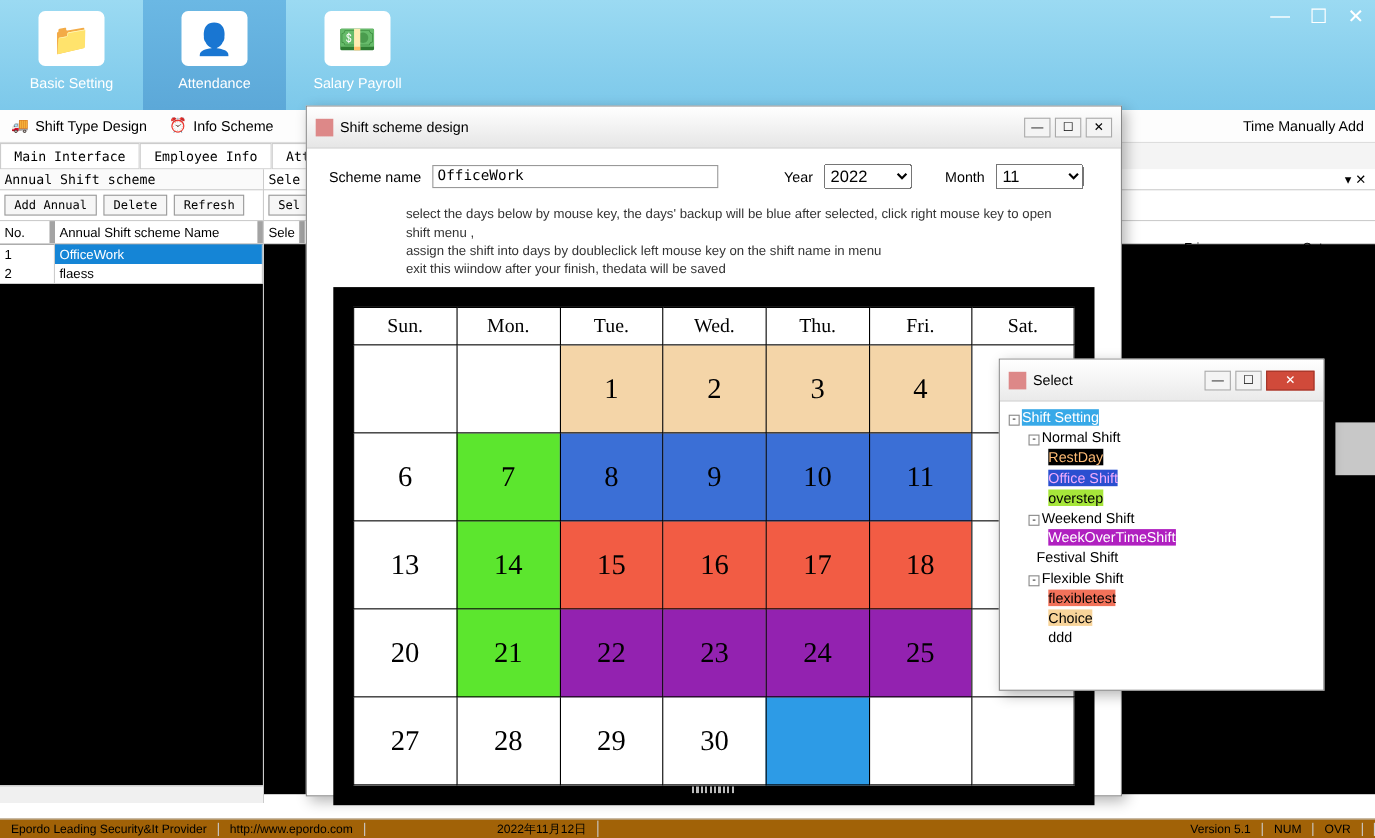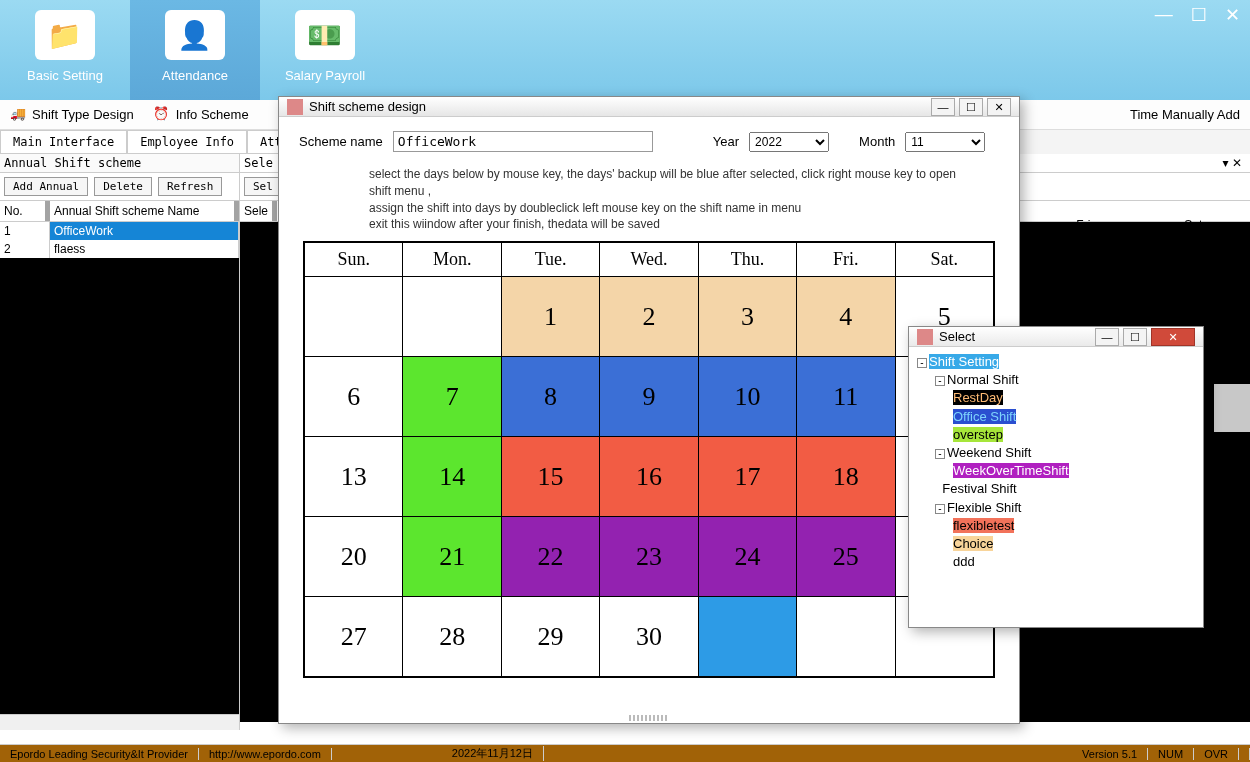--- a/index.html
+++ b/index.html
@@ -42,32 +42,32 @@
 .right-header { font-family: monospace; font-size: 12px; padding: 2px 4px; border-bottom: 1px solid #ccc; }
 .right-close { position: absolute; top: 2px; right: 8px; font-size: 12px; }
 
 
 .status-bar { position: absolute; bottom: 0; left: 0; right: 0; height: 18px; background: #a16207; border-top: 1px solid #ccc; display: flex; align-items: center; font-size: 11px; }
 .status-bar div { padding: 0 10px; border-right: 1px solid #ccc; }
 .status-right { margin-left: auto; display: flex; }
 
 
 .dialog { position: absolute; background: #fff; border: 1px solid #888; box-shadow: 4px 4px 12px rgba(0,0,0,.3); }
-.dialog-title { height: 20px; background: linear-gradient(#fff, #e6e6e6); display: flex; align-items: center; padding: 0 8px; font-size: 13px; border-bottom: 1px solid #ccc; }
+.dialog-title { height: 38px; background: linear-gradient(#fff, #e6e6e6); display: flex; align-items: center; padding: 0 8px; font-size: 13px; border-bottom: 1px solid #ccc; }
 .dialog-title-icon { width: 16px; height: 16px; margin-right: 6px; background: #d88; display: inline-block; }
 .dialog-controls { margin-left: auto; display: flex; gap: 4px; }
 .dialog-controls span { width: 24px; height: 18px; border: 1px solid #aaa; text-align: center; font-size: 11px; line-height: 16px; cursor: pointer; background: #f4f4f4; }
 
 
 .shift-dialog { top: 96px; left: 278px; width: 742px; height: 628px; }
 .shift-form { padding: 14px 20px; display: flex; align-items: center; gap: 10px; font-size: 13px; }
 .shift-form input[type=text] { font-family: monospace; font-size: 13px; padding: 2px 4px; border: 1px solid #999; }
-.shift-form select { width: 80px; padding: 1px; font-size: 12px; }
+.shift-form select { width: 80px; padding: 1px; font-size: 15px; }
 .shift-help { font-size: 12px; color: #333; padding: 0 40px 8px 90px; line-height: 1.4; }
-.calendar-wrap { margin: 0 24px; background: #000; padding: 1px; }
+.calendar-wrap { margin: 0 24px; background: #000; padding: 18px; }
 .calendar { width: 100%; border-collapse: collapse; background: #fff; }
 .calendar th { height: 34px; font-size: 18px; font-weight: normal; font-family: Georgia, serif; background: #fff; border: 1px solid #000; }
 .calendar td { height: 80px; width: 98px; text-align: center; font-size: 26px; font-family: Georgia, serif; border: 1px solid #000; background: #fff; }
 .c-orange { background: #f4d5a8 !important; }
 .c-green { background: #5ce62e !important; }
 .c-blue { background: #3b6fd6 !important; }
 .c-red { background: #f25c44 !important; }
 .c-purple { background: #9322b0 !important; }
 .c-cyan { background: #2d9be6 !important; }
 .dialog-resize { position: absolute; bottom: 2px; left: 50%; width: 40px; height: 6px; background: repeating-linear-gradient(90deg,#bbb 0 2px,transparent 2px 4px); transform: translateX(-50%); }
@@ -76,21 +76,21 @@
 .select-dialog { top: 326px; left: 908px; width: 296px; height: 302px; }
 .select-dialog .dialog-title { background: linear-gradient(#fff,#eaeaea); }
 .select-close { width: 44px !important; background: #d04a3a !important; color: #fff; border-color: #a03428 !important; }
 .tree { padding: 6px 8px; font-family: monospace; font-size: 13px; line-height: 1.4; }
 .tree-node { white-space: nowrap; }
 .tree-toggle { display: inline-block; width: 10px; height: 10px; border: 1px solid #888; text-align: center; line-height: 8px; font-size: 10px; margin-right: 2px; cursor: pointer; }
 .indent1 { margin-left: 18px; }
 .indent2 { margin-left: 36px; }
 .hl-cyan { background: #37a9e8; color: #fff; }
 .hl-black { background: #000; color: #fdba74; }
-.hl-blue { background: #2a4fd0; color: #7dd3fc; }
+.hl-blue { background: #2a4fd0; color: #f0abfc; }
 .hl-lime { background: #a6e63a; }
 .hl-magenta { background: #b020c0; color: #fff; }
 .hl-salmon { background: #f2725a; }
 .hl-peach { background: #f8d49a; }
 
 
 .bg-cols { position: absolute; top: 218px; right: 0; width: 220px; display: flex; font-family: monospace; font-size: 12px; }
 .bg-cols div { flex: 1; text-align: center; }
 .bg-nums { position: absolute; top: 260px; right: 0; width: 220px; display: flex; font-size: 14px; }
 .bg-nums div { flex: 1; text-align: center; }

